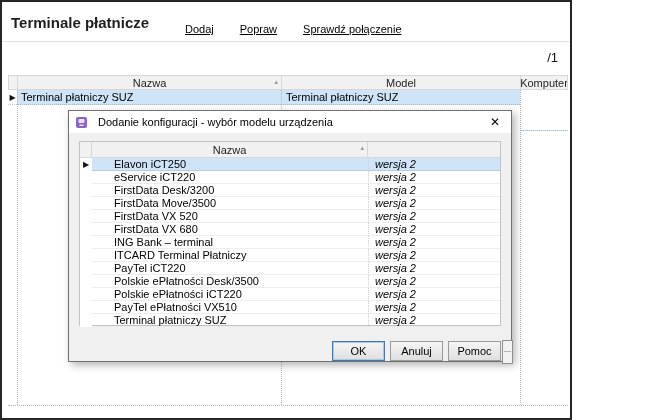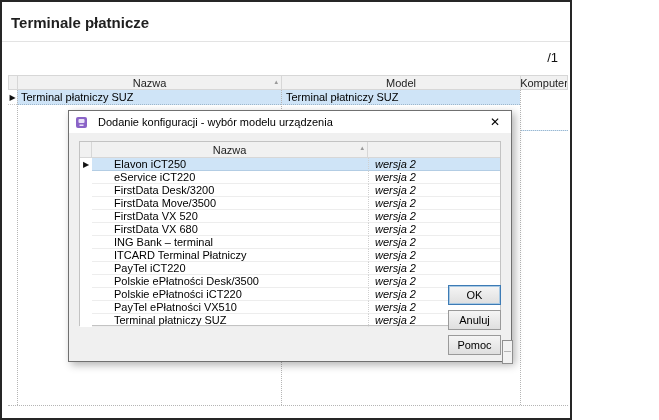--- a/index.html
+++ b/index.html
@@ -54,36 +54,41 @@
   .dhn { width:276px; flex:none; }
   .dhs { flex:1; border-right:none !important; }
 
   .dtrow { display:flex; height:13px; font-size:11px; line-height:12px; }
   .dtrow .dm { width:12px; flex:none; display:flex; align-items:center; justify-content:center;
                font-size:8px; color:#111; background:#fff; }
   .dtrow .dn { width:276px; flex:none; padding-left:22px; border-bottom:1px solid #ededed; overflow:hidden; white-space:nowrap; }
   .dtrow .ds { flex:1; padding-left:6px; border-left:1px dotted #d0d0d0; border-bottom:1px solid #ededed; overflow:hidden; white-space:nowrap;font-style:italic; }
   .dtrow.sel .dn, .dtrow.sel .ds { background:#cfe4f7; border-bottom:1px solid #b3cde4; }
 
-  .dlg-buttons { position:absolute; right:10px; bottom:6px; display:flex; gap:5px;flex-direction:column; }
+  .dlg-buttons { position:absolute; right:10px; bottom:0; display:flex; gap:5px; }
   .btn { width:53px; height:20px; font-family:"Liberation Sans", sans-serif; font-size:11px;
          background:linear-gradient(#f5f5f5,#dfdfdf); border:1px solid #9a9a9a; cursor:pointer; }
   .btn-ok { border:1px solid #3d7bb5; box-shadow:0 0 0 1px #a9c9e3 inset; }
 
   .scroll-frag { position:absolute; left:500px; top:338px; width:11px; height:24px;
                  background:#f2f2f2; border:1px solid #8f8f8f; z-index:11; }
   .scroll-frag::after { content:""; position:absolute; left:1px; right:1px; top:10px; border-top:1px solid #b5b5b5; }
 </style>
 </head>
 <body>
 
 <div class="win">
 
   <div class="title">Terminale płatnicze</div>
 
+  <div class="links">
+    <span class="lnk">Dodaj</span>
+    <span class="lnk">Popraw</span>
+    <span class="lnk">Sprawdź połączenie</span>
+  </div>
 
   <div class="hdr-sep"></div>
 
   <div class="pageind">/1</div>
 
   <div class="grid">
     <div class="ghead">
       <div class="gc gm"></div>
       <div class="gc gn">
         <span>Nazwa</span>

